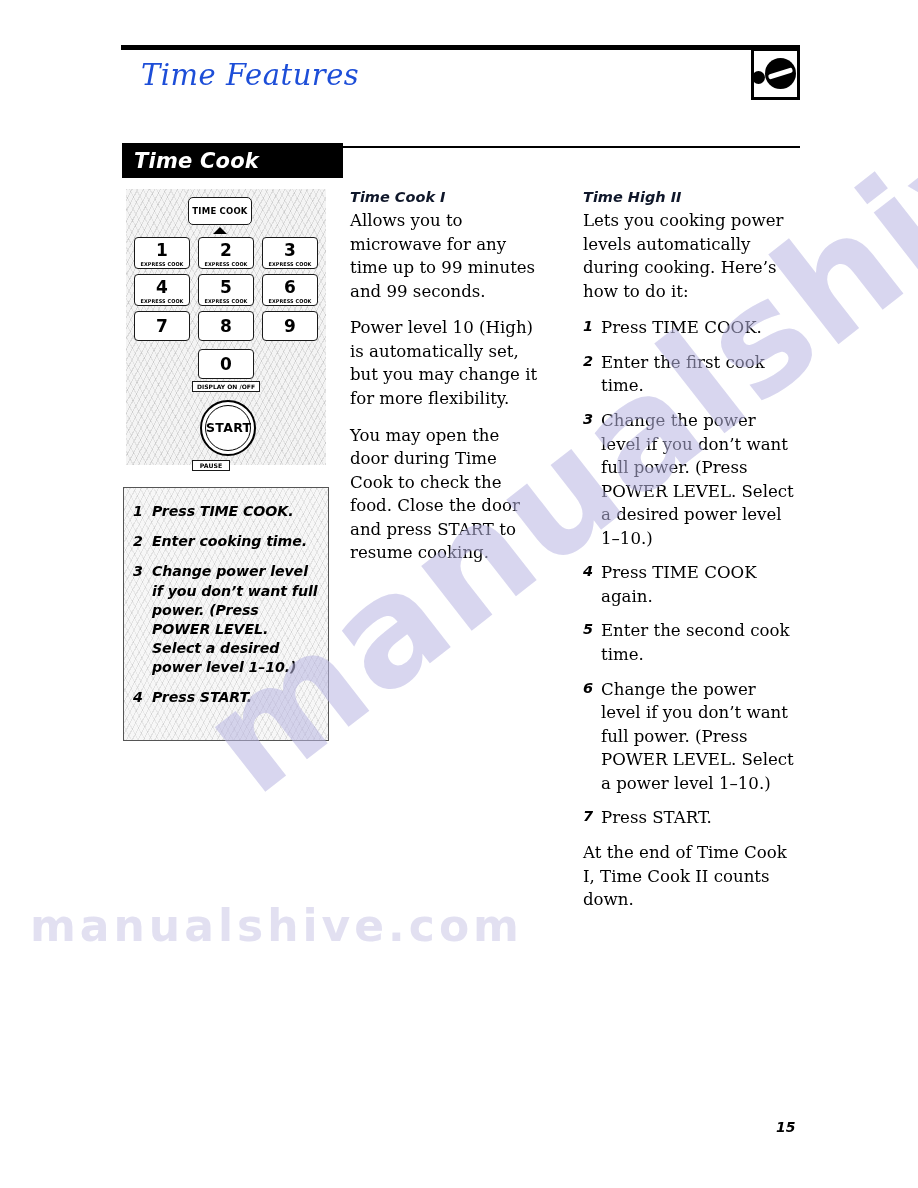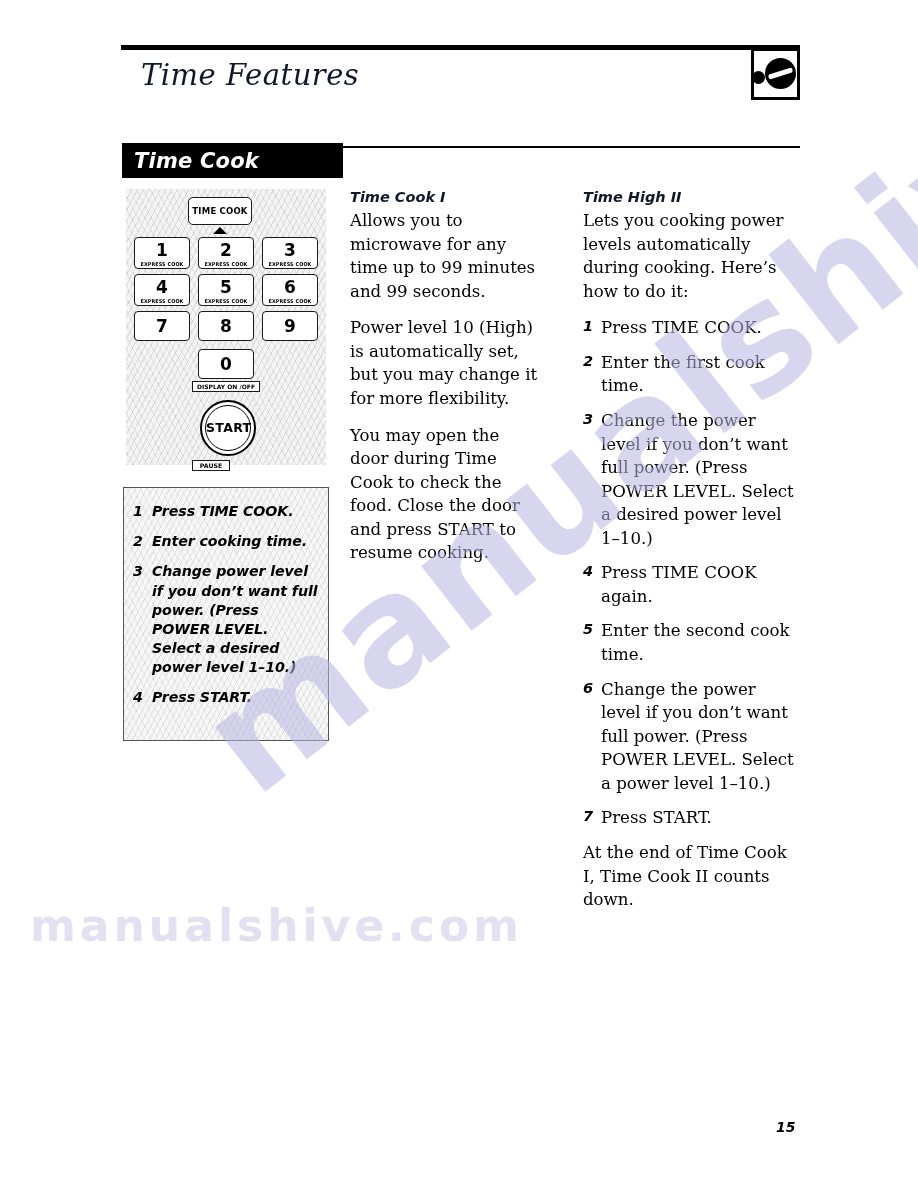--- a/index.html
+++ b/index.html
@@ -63,21 +63,21 @@
     z-index: 2;
   }
   .page-title {
     position: absolute;
     left: 141px;
     top: 58px;
     font-family: "DejaVu Serif", serif;
     font-style: italic;
     font-size: 29px;
     letter-spacing: 0.5px;
-    color: #0f172a;
+    color: #1d4ed8;
     z-index: 3;
   }
   .corner-icon {
     position: absolute;
     left: 751px;
     top: 48px;
     width: 49px;
     height: 52px;
     border: 3px solid #000;
     background: #fff;

